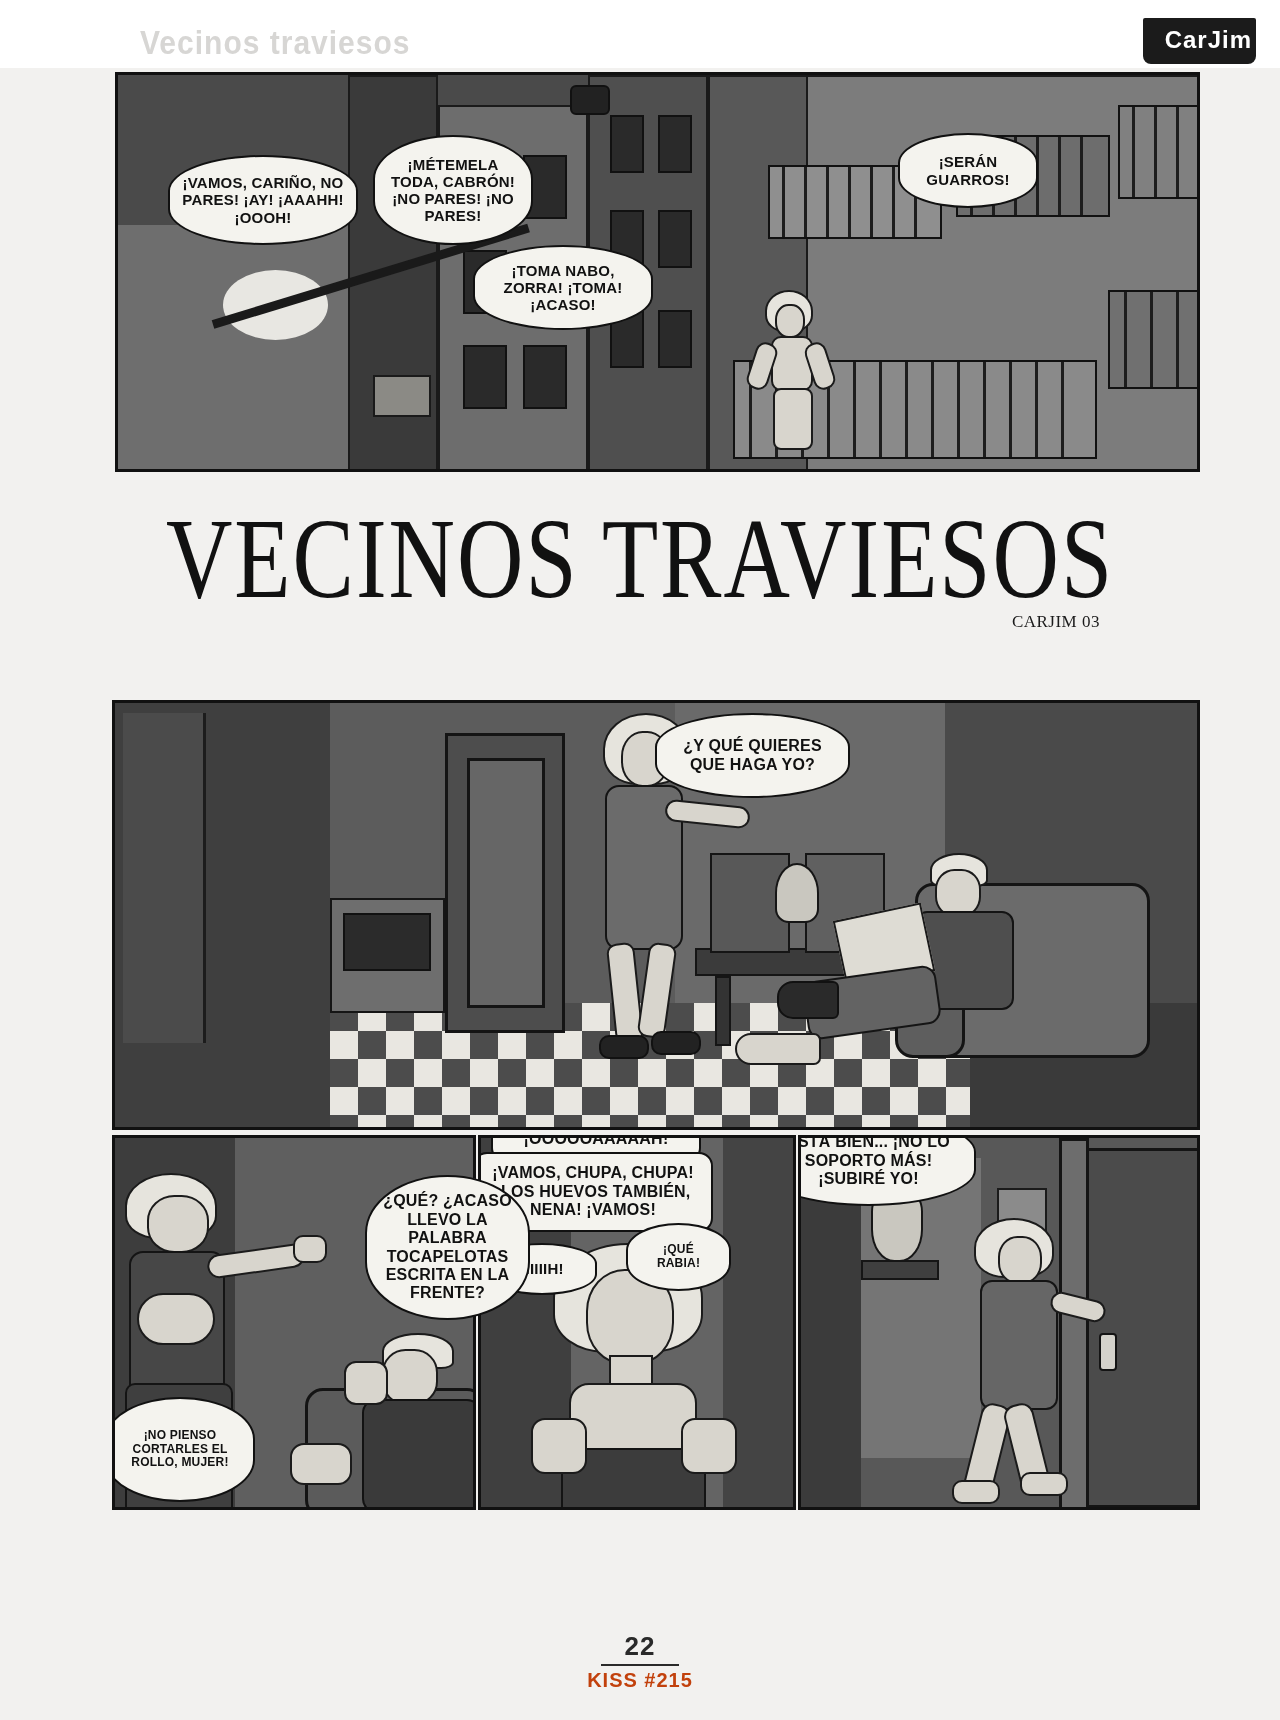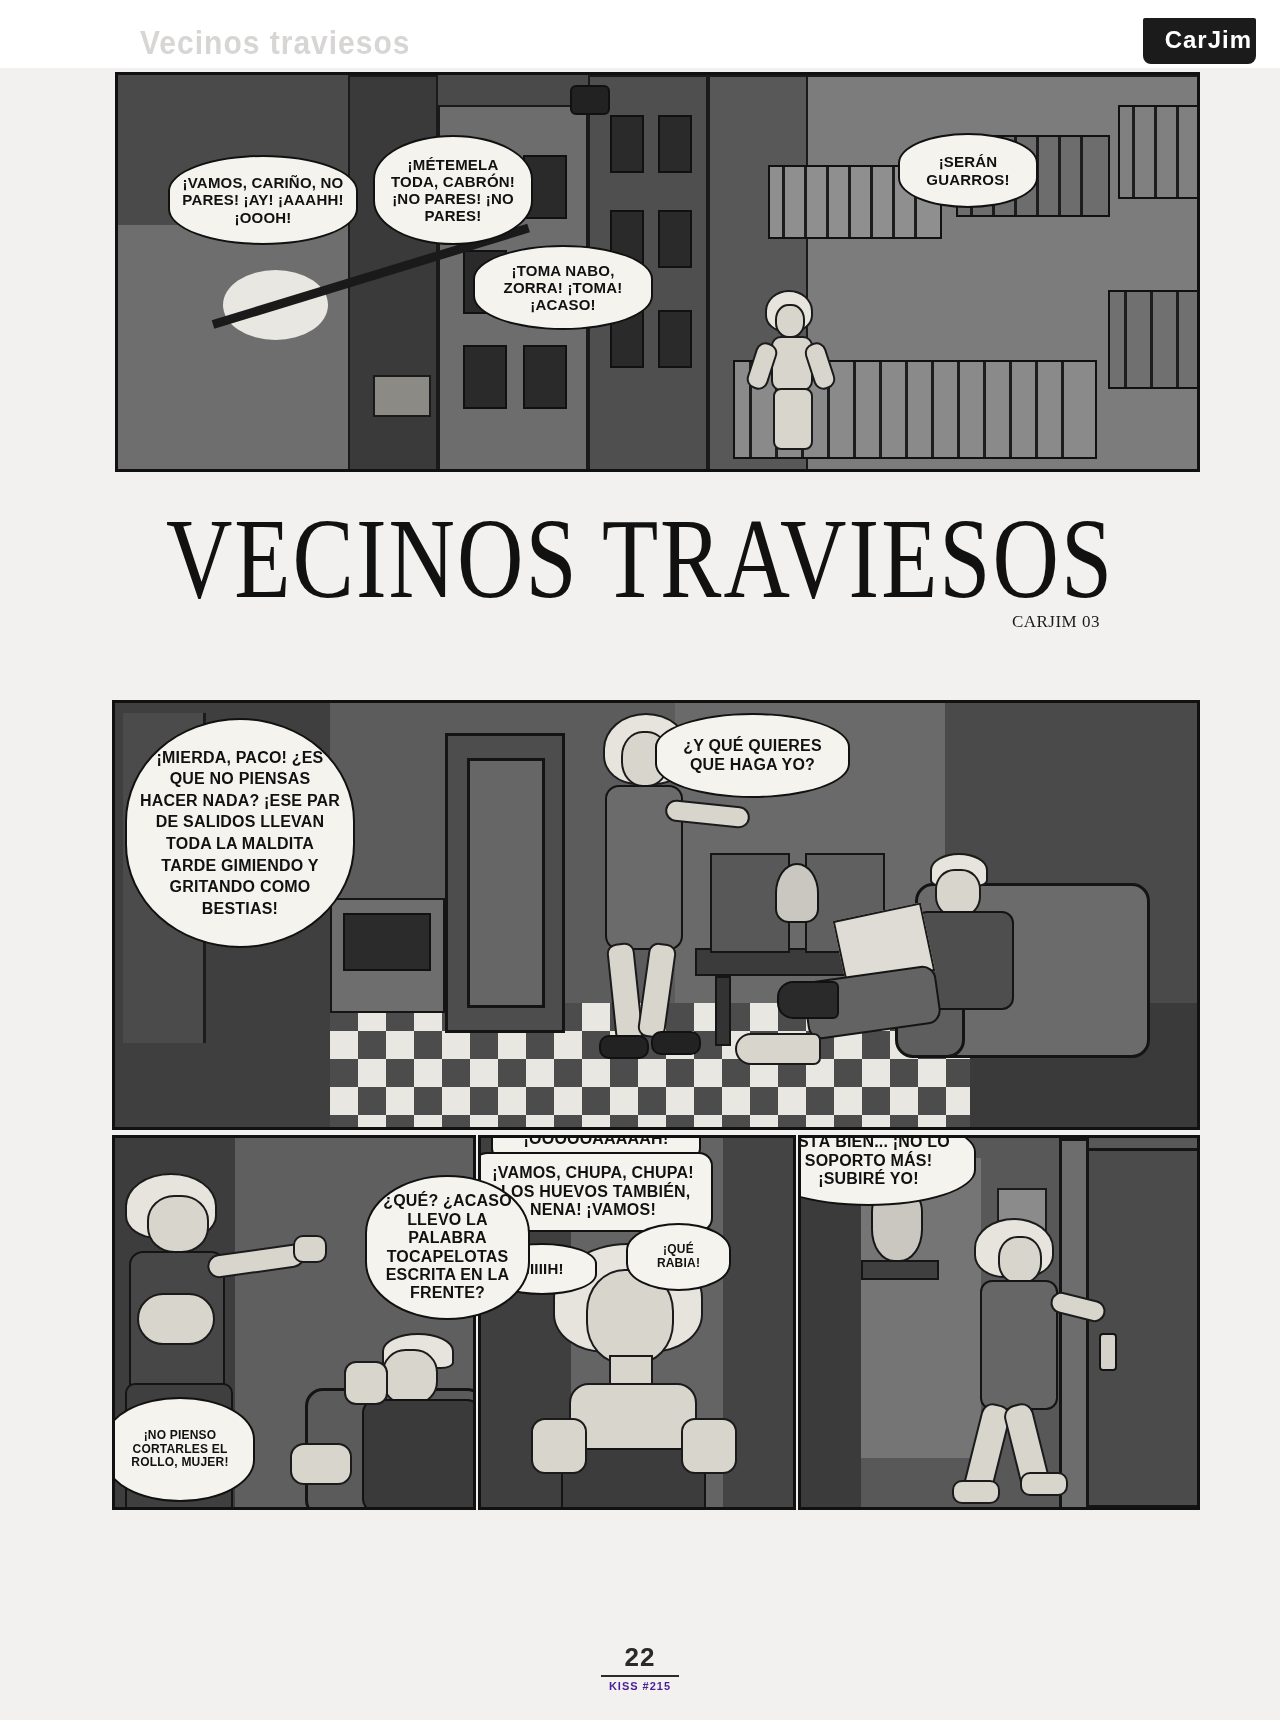--- a/index.html
+++ b/index.html
@@ -83,21 +83,21 @@
   }
   .page-num{
     font-family:"Liberation Sans", sans-serif;
     font-weight:bold;font-size:26px;color:#2a2a2a;letter-spacing:1px;
   }
   .page-rule{
     width:78px;height:2px;background:#2a2a2a;margin:2px auto 3px auto;
   }
   .issue{
     font-family:"Liberation Sans", sans-serif;
-    font-weight:bold;font-size:11px;color:#4c1d95;letter-spacing:1px;
+    font-weight:bold;font-size:20px;color:#c2410c;letter-spacing:1px;
   }
   
   .sky{position:absolute;background:#3c3c3c;}
   .moon{
     position:absolute;border-radius:50%;
     background:#e8e7e2;
   }
   .bld{position:absolute;background:#5a5a5a;border:2px solid #1a1a1a;box-sizing:border-box;}
   .bld.dark{background:#3a3a3a;}
   .bld.light{background:#8d8d8d;}
@@ -273,23 +273,20 @@
       <div class="hair" style="position:absolute;left:48px;top:0;width:86px;height:72px;border-radius:50% 50% 40% 40%;"></div>
       <div class="skin" style="position:absolute;left:66px;top:18px;width:48px;height:56px;border-radius:45%;"></div>
       <div class="dressdark" style="position:absolute;left:50px;top:72px;width:78px;height:165px;border-radius:14px;background:#6b6b6b;"></div>
       <div class="skin" style="position:absolute;left:110px;top:90px;width:85px;height:22px;border-radius:12px;transform:rotate(6deg);"></div>
       <div class="skin" style="position:absolute;left:56px;top:230px;width:28px;height:100px;border-radius:10px;transform:rotate(-6deg);"></div>
       <div class="skin" style="position:absolute;left:88px;top:230px;width:28px;height:95px;border-radius:10px;transform:rotate(8deg);"></div>
       <div style="position:absolute;left:44px;top:322px;width:46px;height:20px;background:#222;border:2px solid #111;border-radius:10px;"></div>
       <div style="position:absolute;left:96px;top:318px;width:46px;height:20px;background:#222;border:2px solid #111;border-radius:10px;"></div>
     </div>
 
-    <div class="balloon" style="left:10px;top:15px;width:230px;height:230px;font-size:16px;line-height:1.35;border-radius:50%/45%;">
-      <span>¡MIERDA, PACO! ¿ES QUE NO PIENSAS HACER NADA? ¡ESE PAR DE SALIDOS LLEVAN TODA LA MALDITA TARDE GIMIENDO Y GRITANDO COMO BESTIAS!</span>
-    </div>
     <div class="balloon" style="left:540px;top:10px;width:195px;height:85px;font-size:16px;">
       <span>¿Y QUÉ QUIERES QUE HAGA YO?</span>
     </div>
   </div>
 
   <div class="panel" style="left:112px;top:1135px;width:364px;height:375px;background:#565656;">
     <div class="wall" style="background:#5f5f5f;"></div>
     <div style="position:absolute;left:0;top:0;width:120px;height:375px;background:#3d3d3d;"></div>
     <div class="sofa" style="left:190px;top:250px;width:180px;height:130px;background:#5b5b5b;"></div>
 

